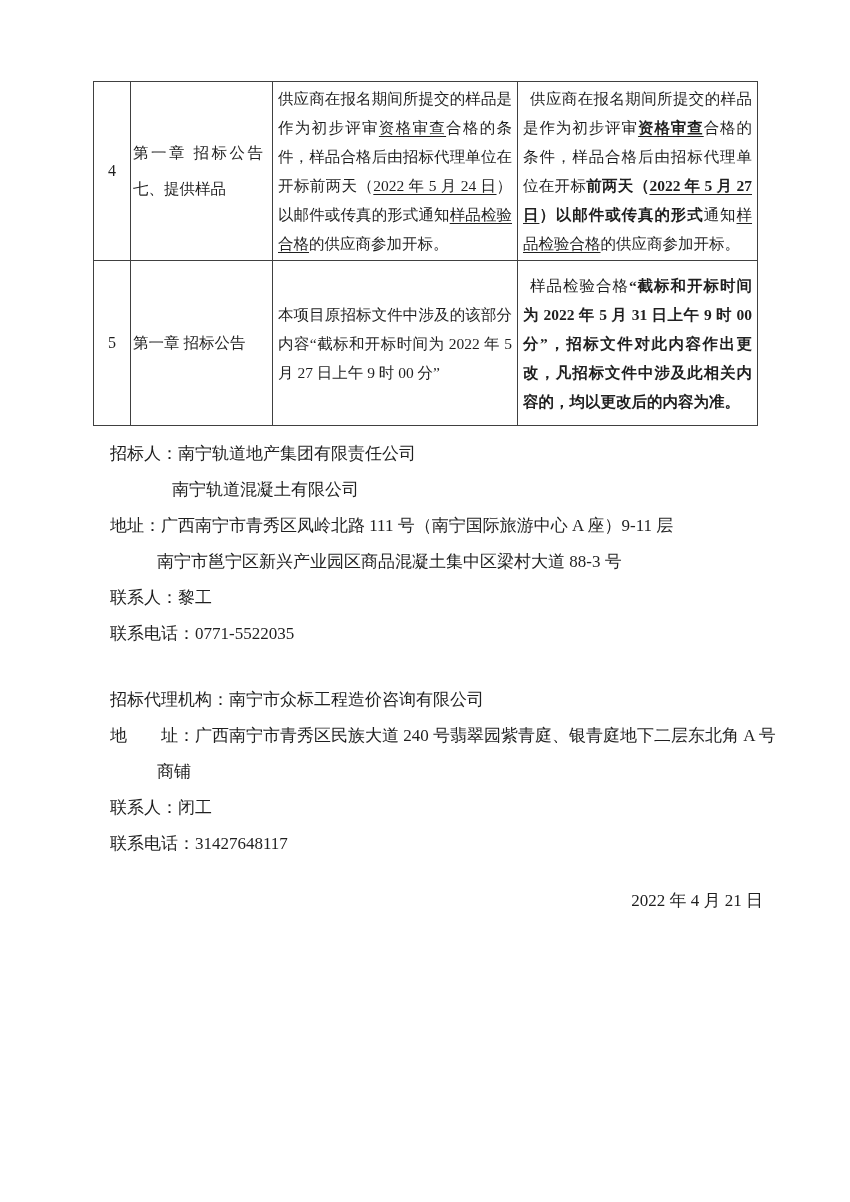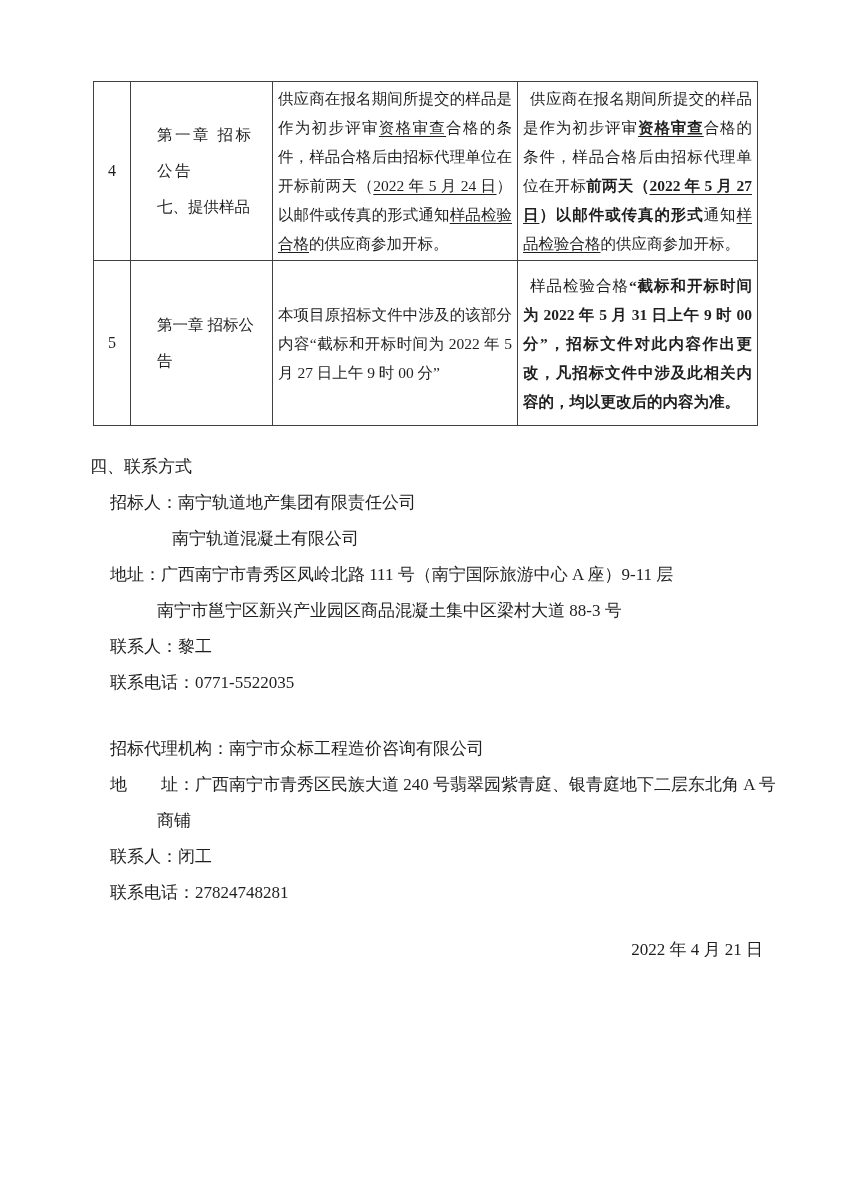--- a/index.html
+++ b/index.html
@@ -13,21 +13,21 @@
 
   
   table.change-table {
     border-collapse:collapse; table-layout:fixed;
     margin:81px 0 0 93px; width:664px;
   }
   table.change-table td { border:1px solid #404040; vertical-align:middle; }
   tr.row-4 { height:178px; }
   tr.row-5 { height:165px; }
   td.num-cell { text-align:center; font-size:16px; }
-  td.chap-cell { padding:0 6px 0 26px; font-size:15.5px; line-height:36px; }
+  td.chap-cell { padding:0 6px 0 2px; font-size:15.5px; line-height:36px; }
   td.chap-cell .chap-line.spaced { letter-spacing:2.5px; }
   td.body-cell { padding:2px 5px; }
   .para { font-size:15.5px; line-height:29px; text-align:justify; }
   .para.first-indent { text-indent:7px; }
   .para span.b { font-weight:bold; }
   .para span.u { text-decoration:underline; text-underline-offset:3px; }
 
   
   .notice      { margin:11px 0 0 105px; font-size:17px; line-height:17px; white-space:nowrap; }
   .sec-heading { margin:32px 0 0 90px;  font-size:17px; line-height:17px; white-space:nowrap; }
@@ -73,30 +73,29 @@
           <div class="para"><span>本项目原招标文件中涉及的该部分内容“截标和开标时间为 2022 年 5 月 27 日上午 9 时 00 分”</span></div>
         </td>
         <td class="body-cell">
           <div class="para first-indent"><span>样品检验合格</span><span class="b">“截标和开标时间为 2022 年 5 月 31 日上午 9 时 00 分”，招标文件对此内容作出更改，凡招标文件中涉及此相关内容的，均以更改后的内容为准。</span></div>
         </td>
       </tr>
     </tbody>
   </table>
 
 
-  <div class="sec-heading">四、联系方式</div>
 
   <div class="cl">招标人：南宁轨道地产集团有限责任公司</div>
   <div class="cl ind-value">南宁轨道混凝土有限公司</div>
   <div class="cl">地址：广西南宁市青秀区凤岭北路 111 号（南宁国际旅游中心 A 座）9-11 层</div>
   <div class="cl ind-value2">南宁市邕宁区新兴产业园区商品混凝土集中区梁村大道 88-3 号</div>
   <div class="cl">联系人：黎工</div>
   <div class="cl">联系电话：0771-5522035</div>
 
   <div class="cl block-gap">招标代理机构：南宁市众标工程造价咨询有限公司</div>
   <div class="cl">地　　址：广西南宁市青秀区民族大道 240 号翡翠园紫青庭、银青庭地下二层东北角 A 号</div>
   <div class="cl ind-value2">商铺</div>
   <div class="cl">联系人：闭工</div>
-  <div class="cl">联系电话：27824748281</div>
+  <div class="cl">联系电话：31427648117</div>
 
   <div class="date-line">2022 年 4 月 21 日</div>
 
 </div>
 
 </body></html>

